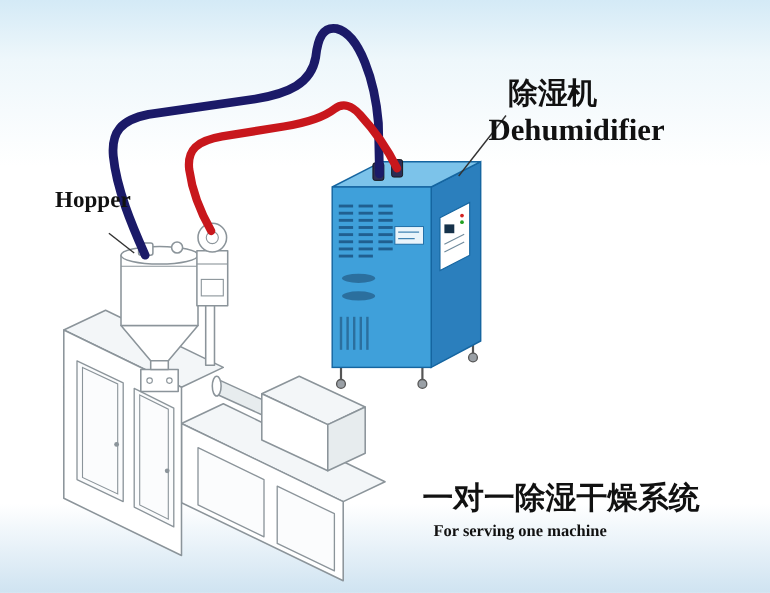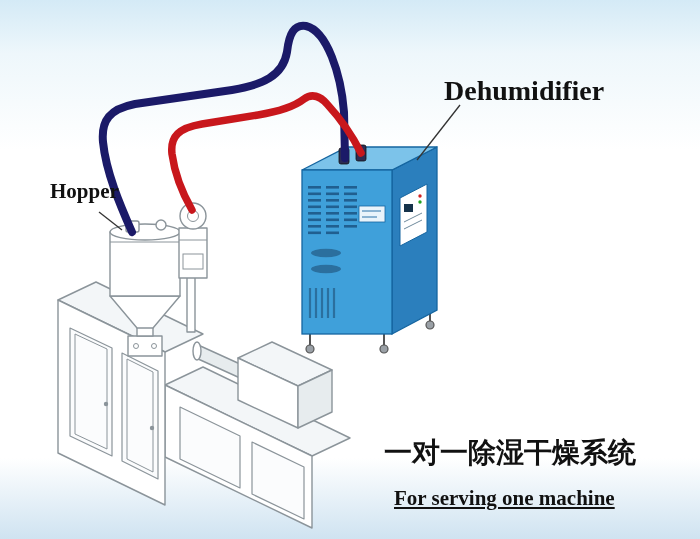--- a/index.html
+++ b/index.html
@@ -12,27 +12,27 @@
       #ffffff 85%,
       var(--background-bottom,#cfe3f1) 100%);
     font-family:"DejaVu Sans",sans-serif;
   }
   #diagram{position:absolute;left:0;top:0;}
   .label{position:absolute;color:var(--label-color,#111);line-height:1.05;}
   .zh{font-family:"DejaVu Sans",sans-serif;font-weight:bold;}
   .en{font-family:"Liberation Serif","DejaVu Serif",serif;font-weight:bold;}
   .hopper-label{left:50px;top:160px;}
   .hopper-label .zh{font-size:25px;}
-  .hopper-label .en{font-size:21px;margin-top:20px;}
+  .hopper-label .en{font-size:21px;margin-top:10px;}
   .dehumidifier-label{left:444px;top:72px;}
   .dehumidifier-label .zh{font-size:27px;padding-left:18px;}
   .dehumidifier-label .en{font-size:28px;margin-top:4px;}
   .system-label{left:384px;top:438px;}
   .system-label .zh{font-size:28px;}
-  .system-label .en{font-size:21px;margin-top:20px;padding-left:10px;text-decoration:underline;}
+  .system-label .en{font-size:15px;margin-top:9px;padding-left:10px;}
 
   
   .machine-face{fill:#ffffff;stroke:var(--machine-outline,#8b949a);stroke-width:1.4;stroke-linejoin:round;}
   .machine-top{fill:#f3f6f8;stroke:var(--machine-outline,#8b949a);stroke-width:1.4;stroke-linejoin:round;}
   .machine-side{fill:#e7ecee;stroke:var(--machine-outline,#8b949a);stroke-width:1.4;stroke-linejoin:round;}
   .machine-panel{fill:#fbfcfd;stroke:var(--machine-outline,#8b949a);stroke-width:1.2;stroke-linejoin:round;}
   .machine-line{stroke:var(--machine-outline,#8b949a);stroke-width:1;fill:none;}
   .deh-front{fill:var(--dehumidifier-front,#3fa0da);stroke:var(--dehumidifier-outline,#1565a0);stroke-width:1.3;}
   .deh-side{fill:var(--dehumidifier-side,#2b7fbd);stroke:var(--dehumidifier-outline,#1565a0);stroke-width:1.3;}
   .deh-top{fill:var(--dehumidifier-top,#7cc3ea);stroke:var(--dehumidifier-outline,#1565a0);stroke-width:1.3;}
@@ -184,20 +184,21 @@
 
     <line class="leader" x1="460" y1="105" x2="417" y2="160"></line>
     <line class="leader" x1="99" y1="212" x2="122" y2="230"></line>
   </svg>
 
   <div class="label hopper-label">
     <div class="en">Hopper</div>
   </div>
 
   <div class="label dehumidifier-label">
+    <div class="zh">除湿机</div>
     <div class="en">Dehumidifier</div>
   </div>
 
   <div class="label system-label">
     <div class="zh">一对一除湿干燥系统</div>
     <div class="en">For serving one machine</div>
   </div>
 
 </div>
 

